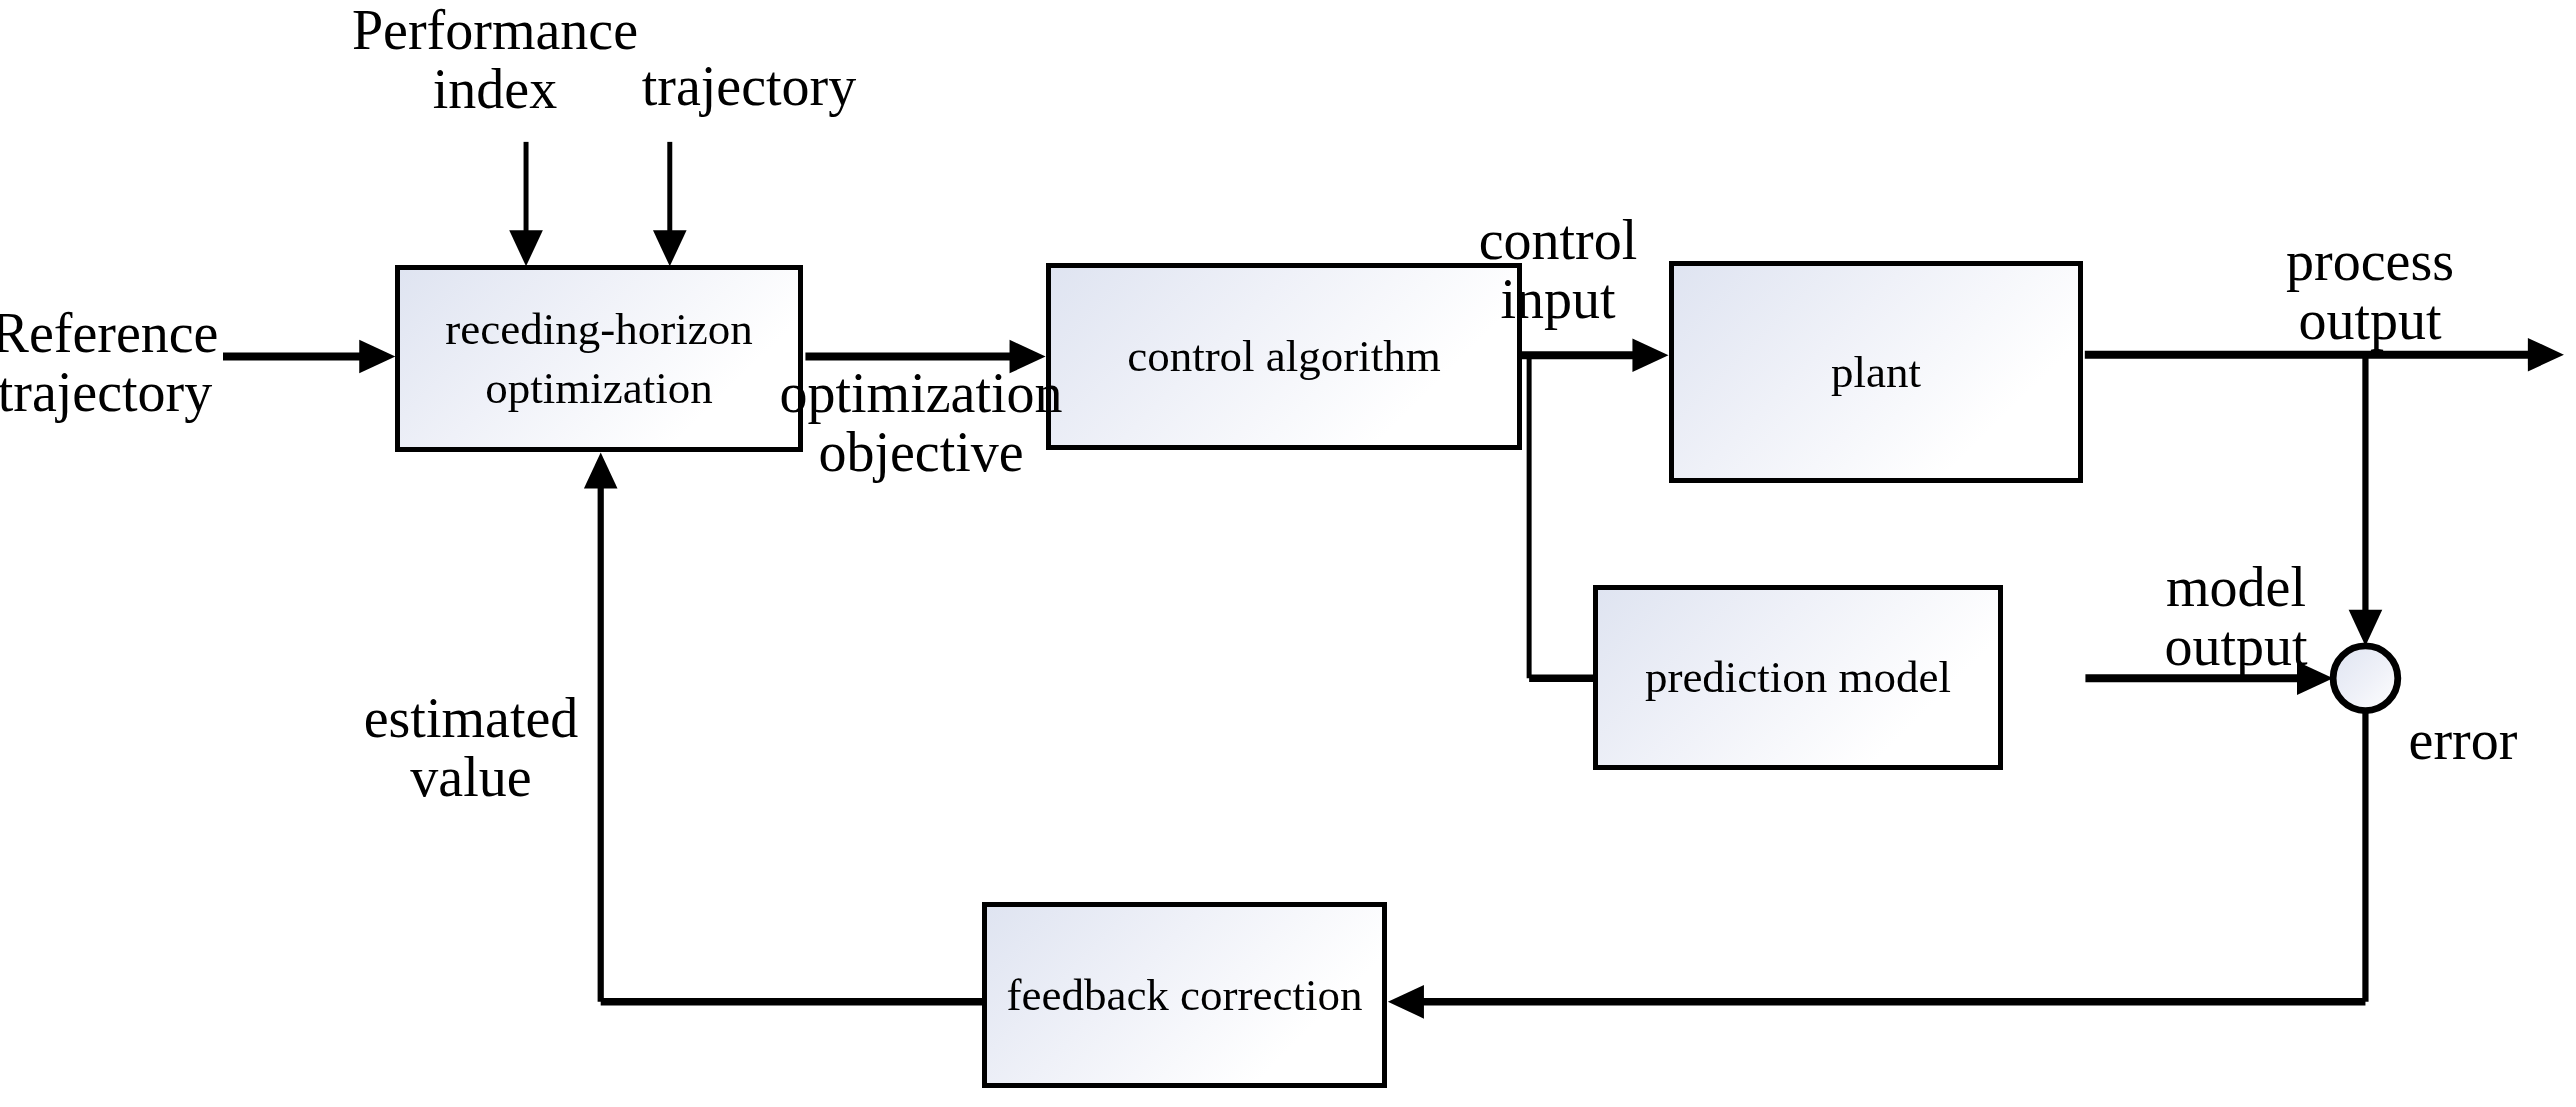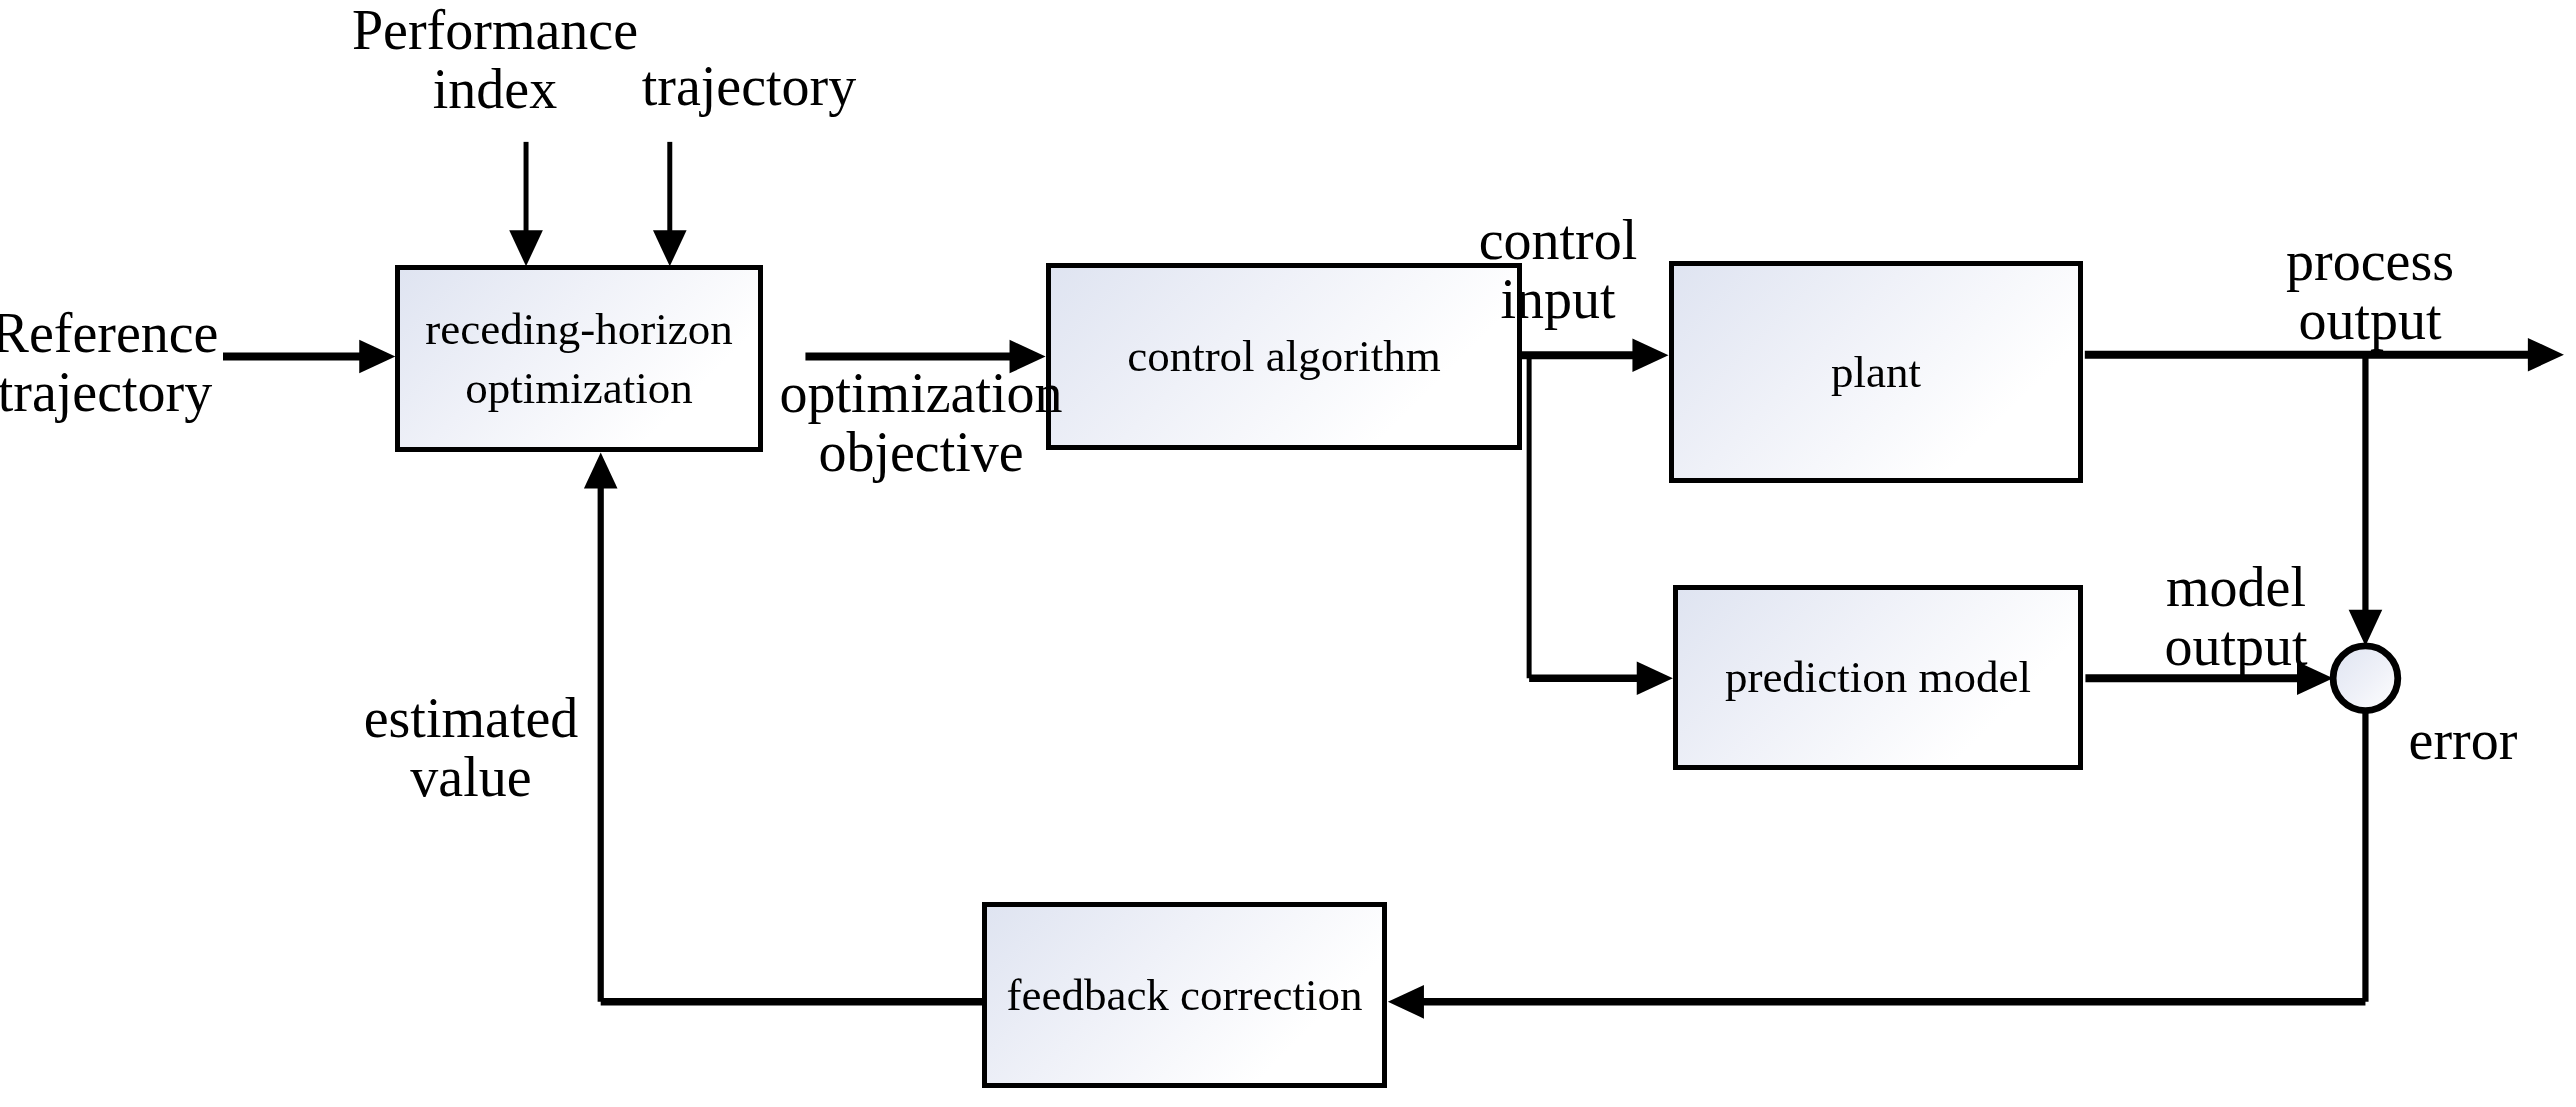--- a/index.html
+++ b/index.html
@@ -88,34 +88,34 @@
 
     <line class="connector" x1="3801" y1="1142" x2="3801" y2="1610" stroke-width="10"></line>
     <line class="connector" x1="3801" y1="1610" x2="2284" y2="1610" stroke-width="12"></line>
     <polygon class="arrowhead" points="2230,1610 2288,1583 2288,1637"></polygon>
 
     <line class="connector" x1="1578" y1="1610" x2="965" y2="1610" stroke-width="12"></line>
     <line class="connector" x1="965" y1="1610" x2="965" y2="781" stroke-width="10"></line>
     <polygon class="arrowhead" points="965,727 938,785 992,785"></polygon>
   </svg>
 
-  <div class="box" style="left:395px;top:265px;width:368px;height:187px;">
+  <div class="box" style="left:395px;top:265px;width:408px;height:187px;">
     <span>receding-horizon
 optimization</span>
   </div>
 
   <div class="box" style="left:1046px;top:263px;width:476px;height:187px;">
     <span>control algorithm</span>
   </div>
 
   <div class="box" style="left:1669px;top:261px;width:414px;height:222px;">
     <span>plant</span>
   </div>
 
-  <div class="box" style="left:1673px;top:585px;width:410px;height:185px;">
+  <div class="box" style="left:1593px;top:585px;width:410px;height:185px;">
     <span>prediction model</span>
   </div>
 
   <div class="box" style="left:982px;top:902px;width:405px;height:186px;">
     <span>feedback correction</span>
   </div>
 
   <div class="flabel" style="left:495px;top:60px;">Performance
 index</div>
 

